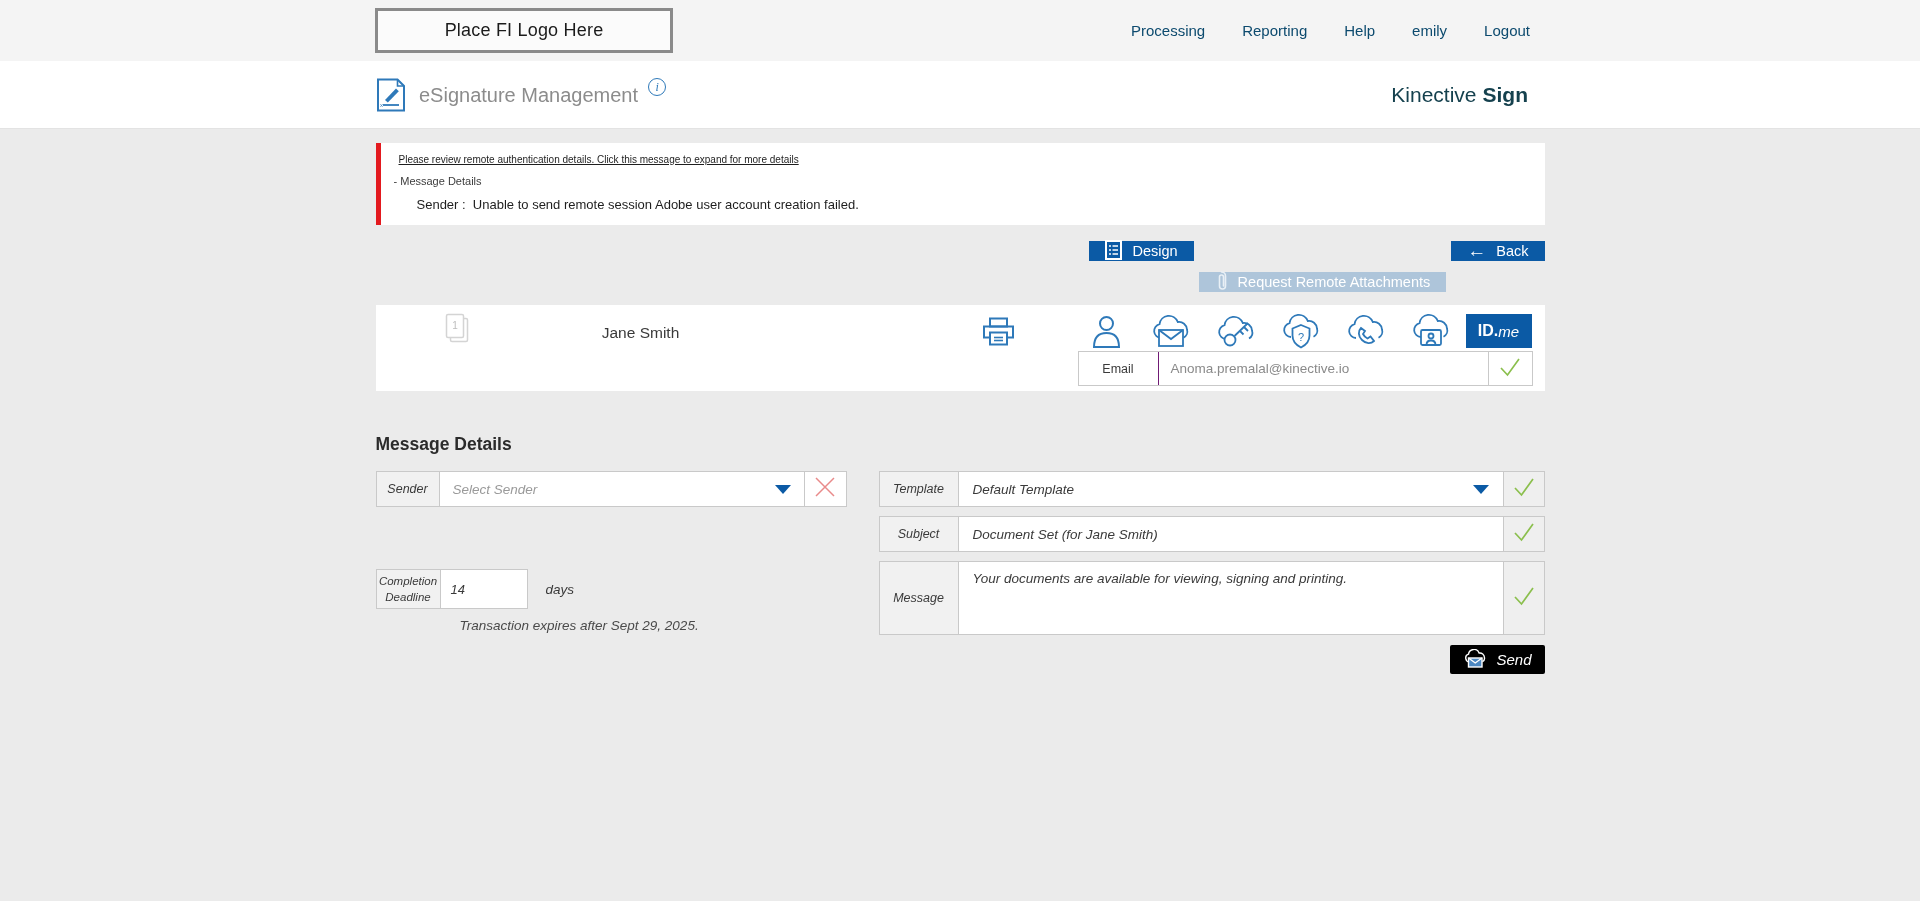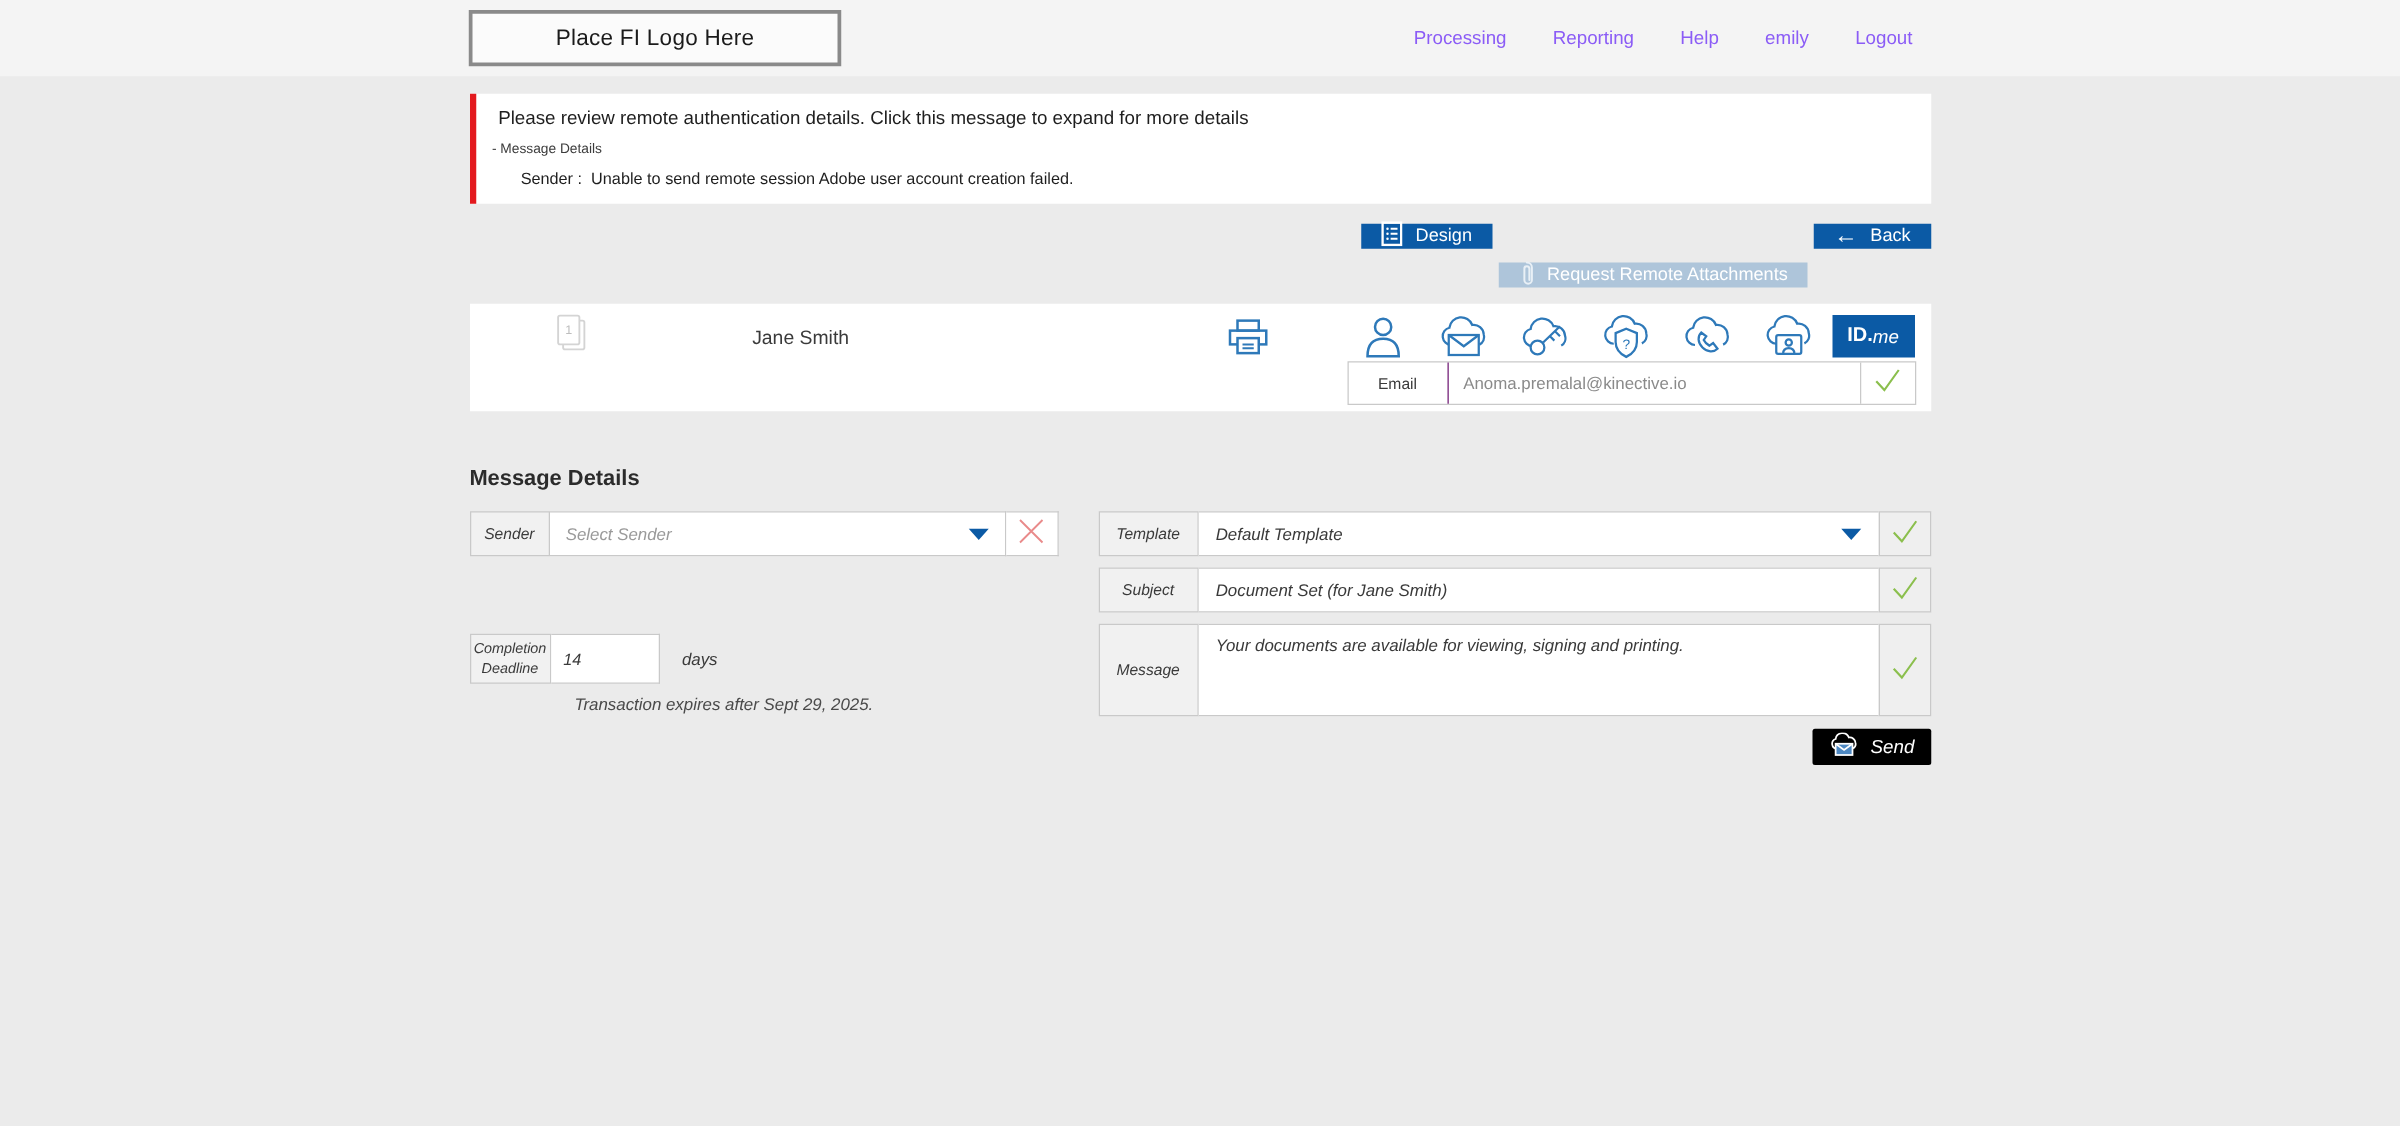--- a/index.html
+++ b/index.html
@@ -15,21 +15,21 @@
   .topbar { height:61px; background:#f4f4f4; position:relative; }
   .logo-box {
     position:absolute; left:375px; top:8px; width:298px; height:45px;
     background:#fbfbfb; border:3px solid #8a8a8a;
     display:flex; align-items:center; justify-content:center;
     font-size:18px; color:#1b1b1b; letter-spacing:.2px;
   }
   .topnav {
     position:absolute; right:390px; top:0; height:61px;
     display:flex; align-items:center; gap:37px;
-    font-size:15px; color:#8b5cf6;
+    font-size:15px; color:#0c4a6e;
   }
   .topnav .nav-item { cursor:pointer; }
 
   
   .header { height:68px; background:#fff; position:relative; border-bottom:1px solid #e3e3e3; }
   .header-left { position:absolute; left:376px; top:0; height:68px; display:flex; align-items:center; }
   .sig-icon { margin-right:13px; display:flex; }
   .header-title { font-size:20px; color:#8c8c8c; }
   .info-icon {
     width:18px; height:18px; border:1px solid #2e79b9; border-radius:50%;
@@ -40,21 +40,21 @@
   .brand { position:absolute; right:392px; top:0; height:68px; display:flex; align-items:center; font-size:21px; color:#15414e; }
   .brand b { margin-left:6px; }
 
   
   .main { width:1169px; margin:0 auto; }
 
   .alert {
     margin-top:14px; background:#fff; border-left:5px solid #e3191e;
     padding:11px 10px 13px 13px; cursor:pointer;
   }
-  .alert-line1 { font-size:15px; color:#1e1e1e; padding-left:5px; }
+  .alert-line1 { font-size:10px; color:#1e1e1e; padding-left:5px;text-decoration:underline; }
   .alert-line2 { font-size:11px; color:#3c3c3c; margin-top:10px; }
   .alert-line3 { font-size:13px; color:#1e1e1e; margin-top:10px; padding-left:23px; white-space:pre; }
 
   .toolbar { display:flex; justify-content:flex-end; gap:5px; margin-top:16px; }
   .btn {
     height:20px; display:flex; align-items:center; gap:10px;
     padding:0 16px; color:#fff; font-size:14.5px; cursor:pointer; user-select:none;
   }
   .btn-primary { background:#0b5aa5; }
   .btn-disabled { background:#aec5da;margin-top:31px; }
@@ -142,20 +142,39 @@
     </div>
     <div class="topnav">
       <span class="nav-item">Processing</span>
       <span class="nav-item">Reporting</span>
       <span class="nav-item">Help</span>
       <span class="nav-item">emily</span>
       <span class="nav-item">Logout</span>
     </div>
   </div>
 
+  <div class="header">
+    <div class="header-left">
+      <span class="sig-icon">
+        <svg width="30" height="34" viewBox="0 0 30 34">
+          <path d="M2 1.5 h19.5 l6.5 6.5 v24.5 h-26 z" fill="#fff" stroke="#2e79b9" stroke-width="2"></path>
+          <path d="M21.5 1.5 v6.5 h6.5" fill="none" stroke="#2e79b9" stroke-width="1.6"></path>
+          <path d="M9 22 L20 10.5 l2.8 2.8 L11.8 24.5 z" fill="#2e79b9"></path>
+          <line x1="7" y1="27" x2="23" y2="27" stroke="#2e79b9" stroke-width="1.8"></line>
+          <text x="4" y="28.5" font-size="6" fill="#2e79b9">x</text>
+        </svg>
+      </span>
+      <span class="header-title">eSignature Management</span>
+      <span class="info-icon">i</span>
+    </div>
+    <div class="brand">
+      <span>Kinective</span>
+      <b>Sign</b>
+    </div>
+  </div>
 
   <div class="main">
 
     <div class="alert">
       <div class="alert-line1">Please review remote authentication details. Click this message to expand for more details</div>
       <div class="alert-line2">- Message Details</div>
       <div class="alert-line3">Sender :  Unable to send remote session Adobe user account creation failed.</div>
     </div>
 
     <div class="toolbar">

